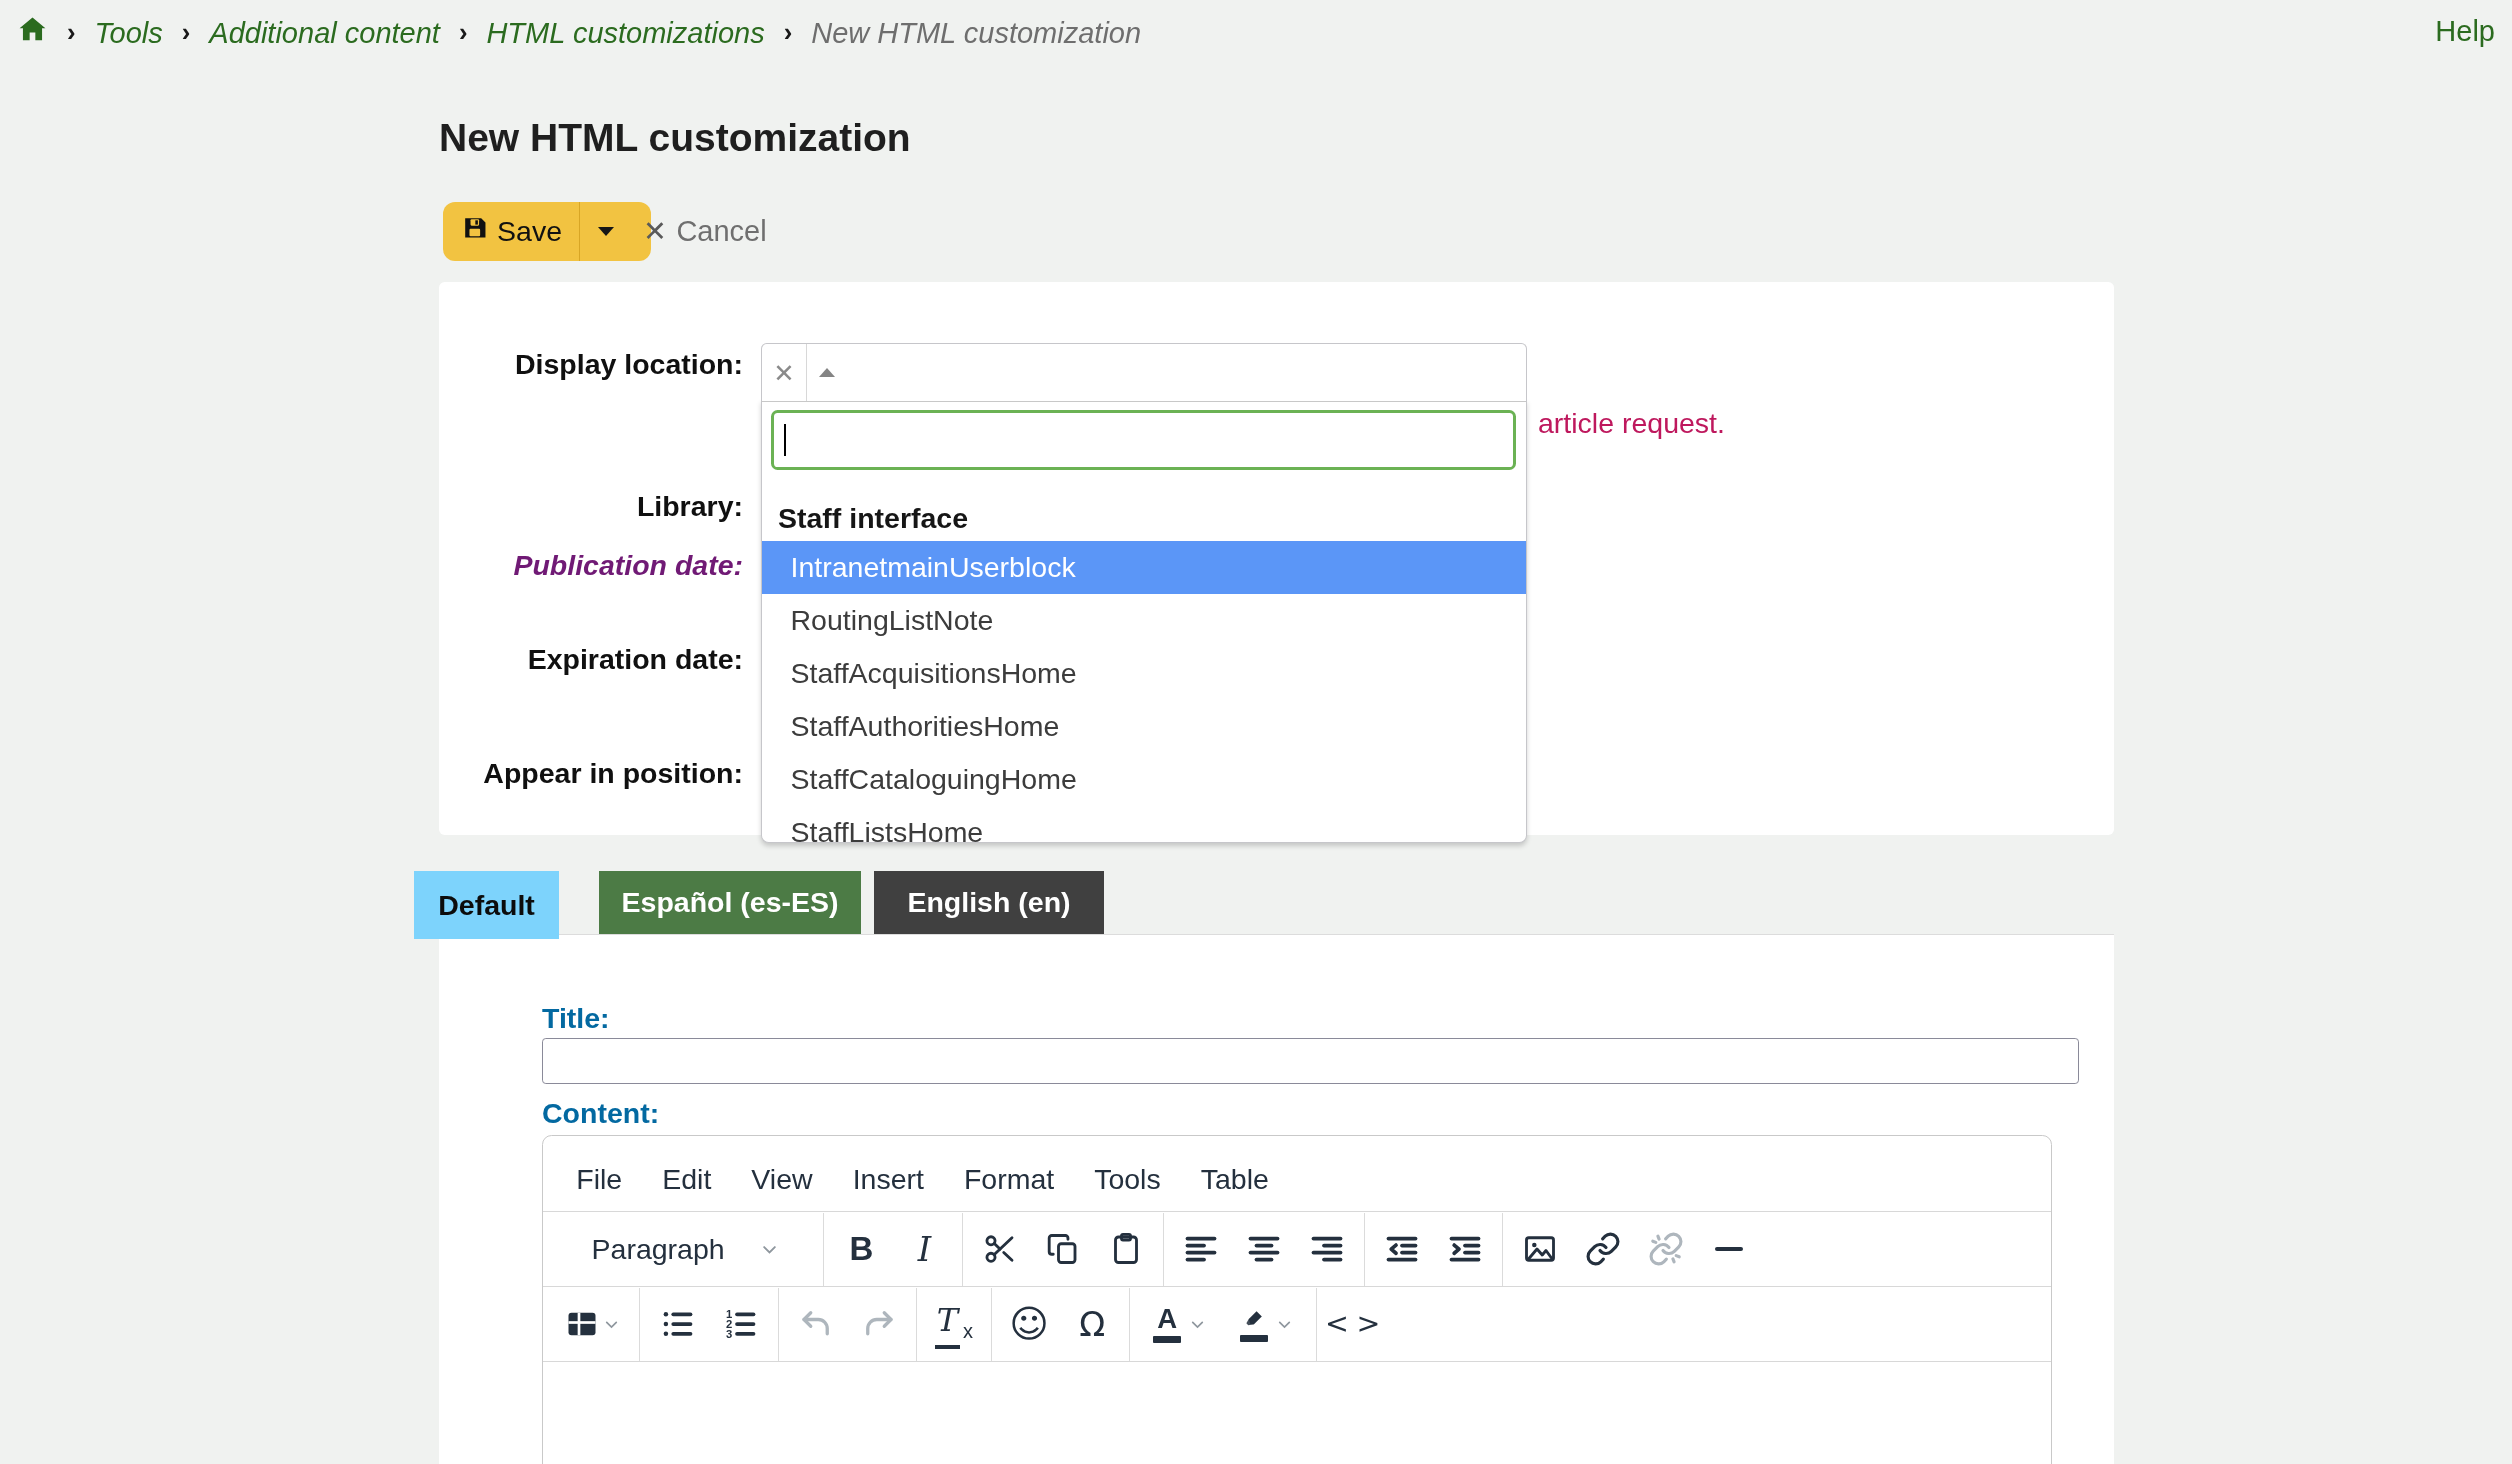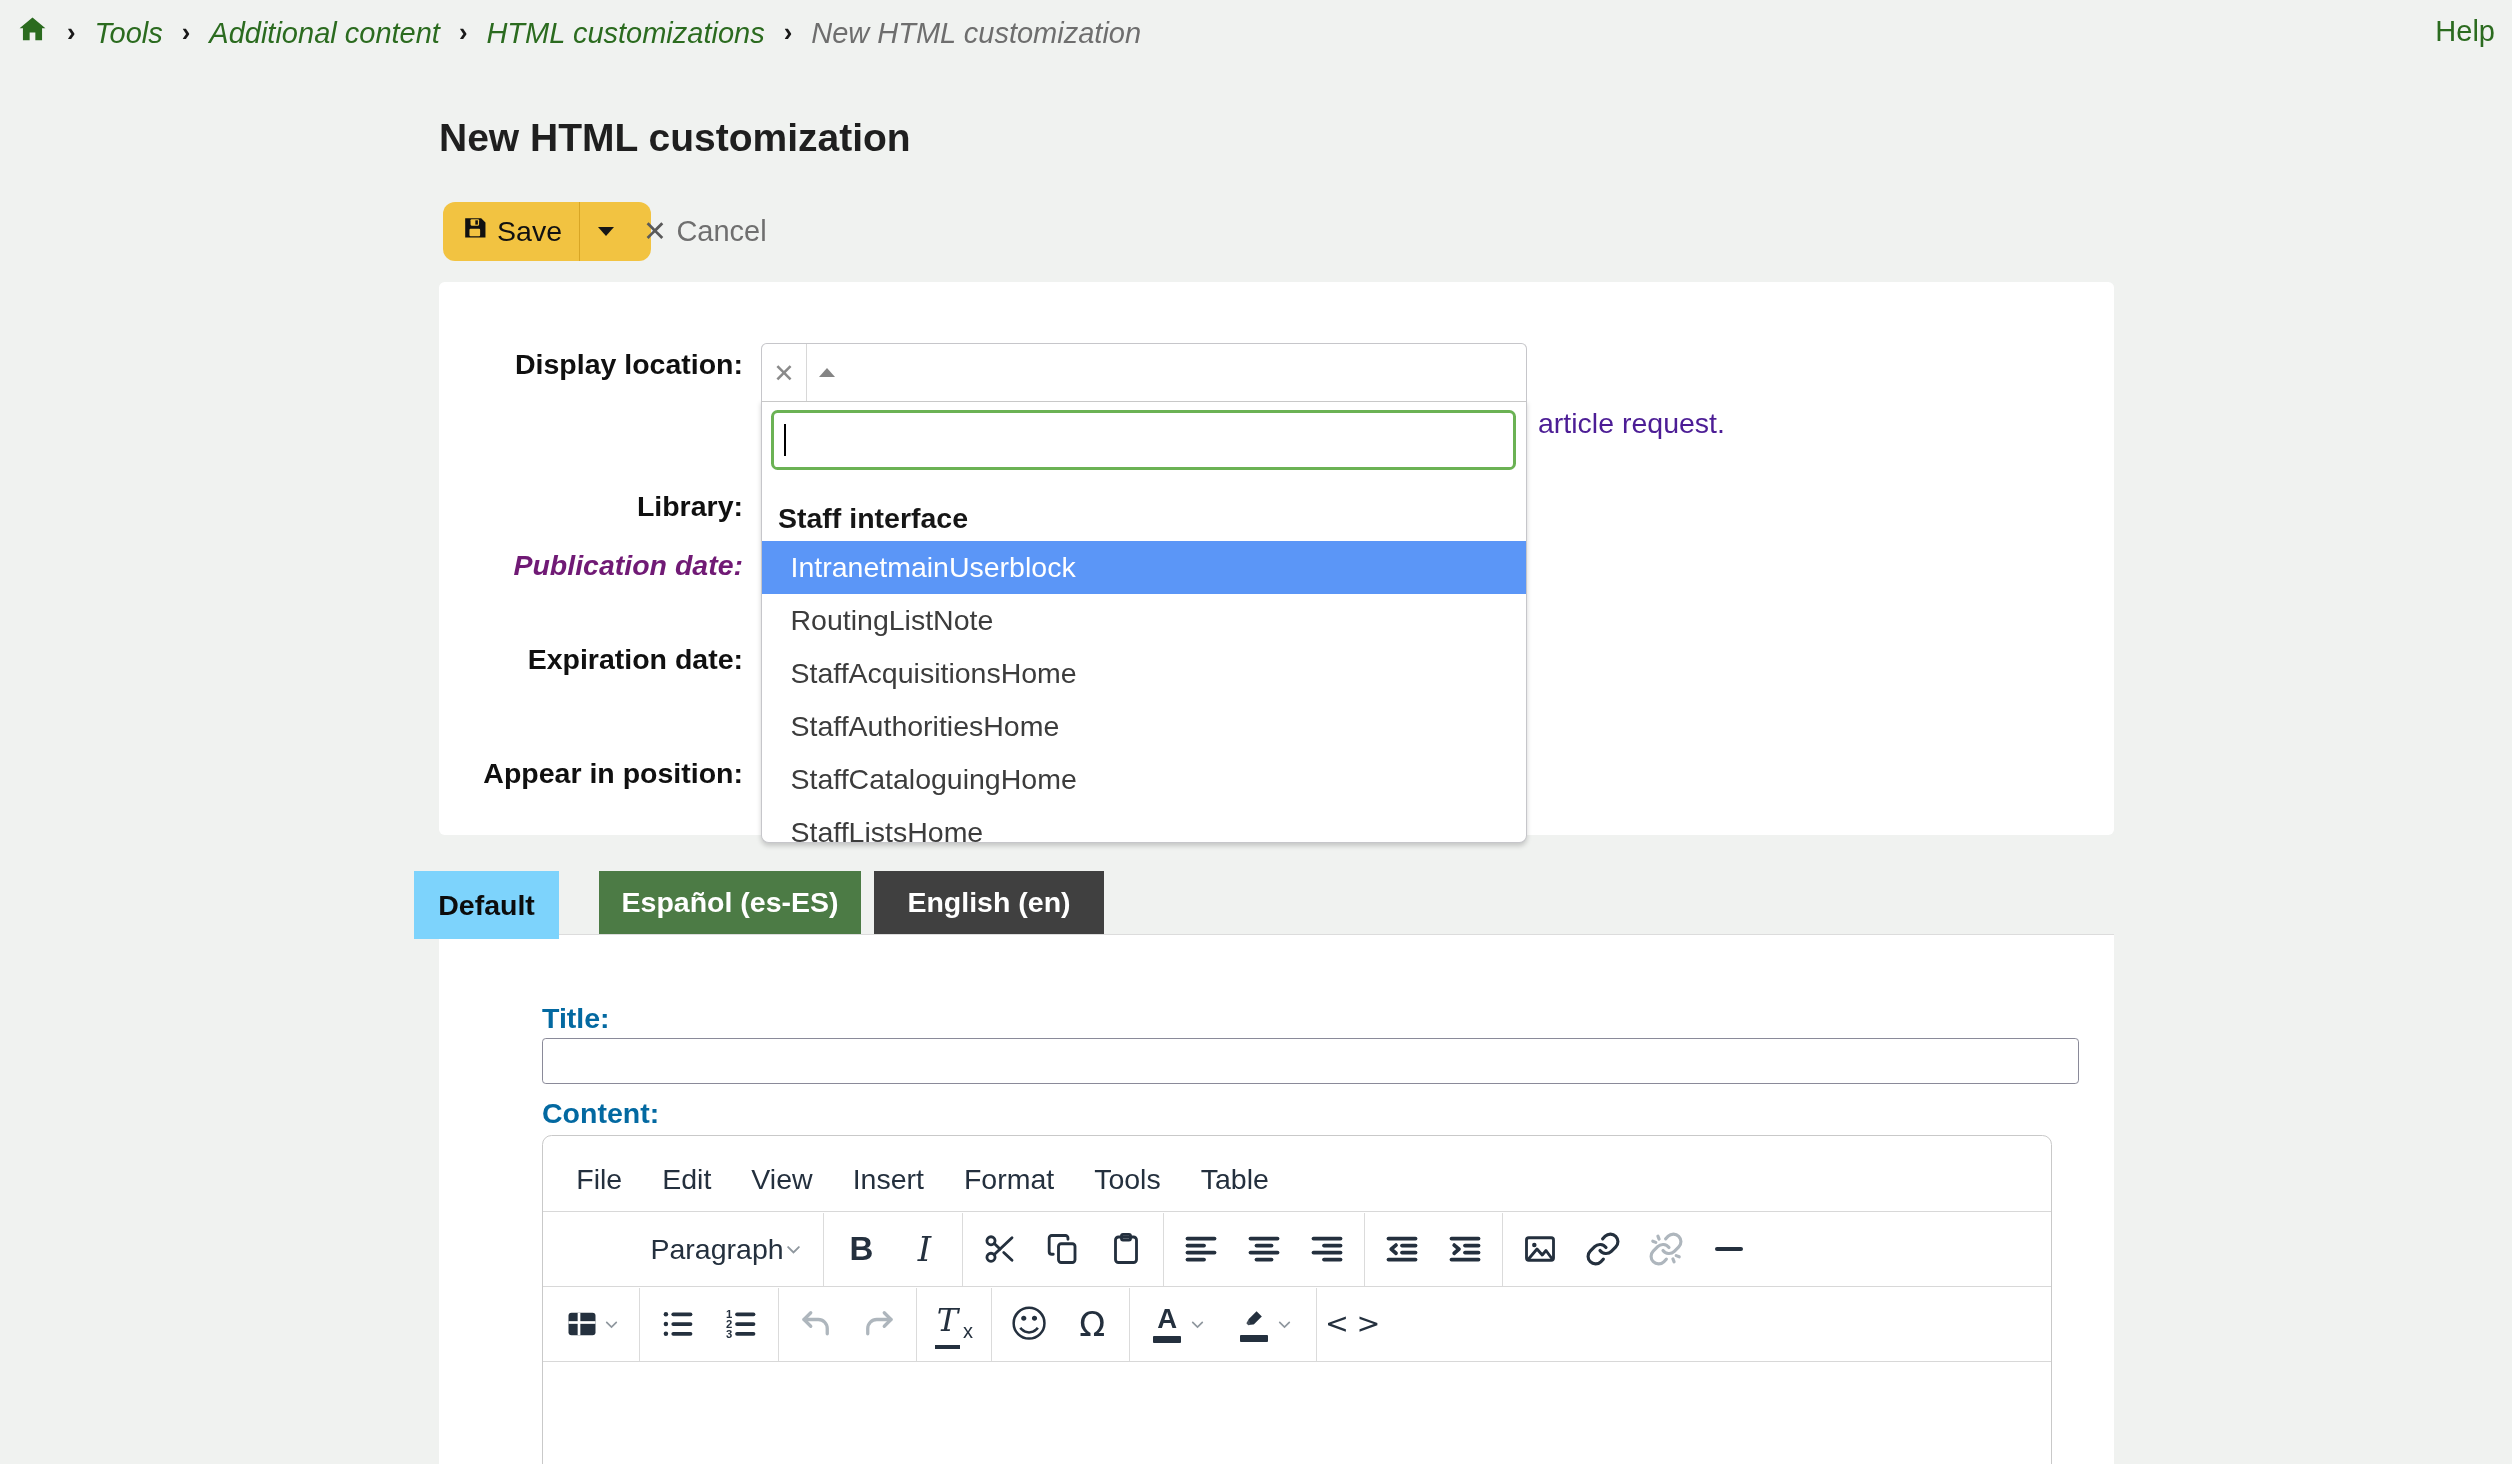--- a/index.html
+++ b/index.html
@@ -23,21 +23,21 @@
   .save-caret-seg{width:51px;display:flex;align-items:center;justify-content:center;border-left:0.9px solid #D8A625;}
   .caret-down{width:0;height:0;border-left:8.5px solid transparent;border-right:8.5px solid transparent;border-top:9.5px solid #161616;}
   .cancel-btn{position:absolute;left:643px;top:202px;height:59px;display:flex;align-items:center;gap:9.5px;
               font-size:29px;color:#6f6f6f;cursor:pointer;}
   .cancel-x{color:#5a5a5a;font-family:"DejaVu Sans",sans-serif;font-size:28.5px;}
 
   
   .form-panel{position:absolute;left:439px;top:282px;width:1675px;height:553px;background:#fff;border-radius:5.7px;}
   .fl{position:absolute;left:364px;width:379px;text-align:right;font-size:28.5px;font-weight:700;color:#101010;}
   .fl.required{color:#701a75;font-style:italic;}
-  .hint-fragment{position:absolute;left:1538px;top:407px;font-size:28.5px;color:#4c1d95;}
+  .hint-fragment{position:absolute;left:1538px;top:407px;font-size:28.5px;color:#be185d;}
 
   
   .s2-box{position:absolute;left:761px;top:343px;width:766px;height:58px;background:#fff;border:0.9px solid #C6C6CA;
           border-bottom:none;border-radius:5.7px 5.7px 0 0;display:flex;align-items:center;z-index:20;cursor:pointer;box-sizing:border-box;}
   .s2-value{flex:1;padding-left:16px;font-size:28.5px;color:#444;white-space:nowrap;overflow:hidden;}
   .s2-clear{width:44px;text-align:center;font-family:"DejaVu Sans",sans-serif;font-size:25.6px;font-weight:700;color:#8a8a8a;cursor:pointer;}
   .s2-arrow-zone{width:40px;align-self:stretch;display:flex;align-items:center;justify-content:center;border-left:0.9px solid #D8D8D8;}
   .tri-up{width:0;height:0;border-left:8.5px solid transparent;border-right:8.5px solid transparent;border-bottom:9.5px solid #848484;}
   .s2-drop{position:absolute;left:761px;top:401px;width:766px;height:442px;background:#fff;border:0.9px solid #C6C6CA;border-top:0.9px solid #C8C8C8;
            border-radius:0 0 7.6px 7.6px;box-shadow:0 2.8px 5.7px rgba(0,0,0,.18);z-index:19;overflow:hidden;box-sizing:border-box;}
@@ -64,22 +64,22 @@
 
   
   .editor{position:absolute;left:542px;top:1135px;width:1510px;height:398px;background:#fff;border:1.9px solid #C9C9C9;
           border-radius:9.5px 9.5px 0 0;box-sizing:border-box;display:flex;flex-direction:column;overflow:hidden;}
   .menubar{height:75px;display:flex;align-items:center;padding-left:13.3px;border-bottom:0.9px solid #D8D8D8;flex:none;}
   .menu-item{font-size:28.5px;color:#24303E;padding:0 20px;cursor:pointer;margin-top:12px;}
   .tb{height:74px;display:flex;align-items:center;padding-left:7.6px;border-bottom:0.9px solid #D8D8D8;flex:none;}
   .tb-divider{width:0.9px;height:73px;background:#DBDBDB;margin:0 5.7px;flex:none;}
   .tbtn{width:63px;height:68px;display:flex;align-items:center;justify-content:center;cursor:pointer;flex:none;position:relative;}
   .tbtn svg{display:block;}
-  .para-select{width:235px;height:68px;display:flex;align-items:center;justify-content:flex-end;
-               padding:0 15px 0 17px;cursor:pointer;flex:none;}
+  .para-select{width:235px;height:68px;display:flex;align-items:center;justify-content:center;
+               padding:0 15px 0 17px;cursor:pointer;flex:none;gap:35px;}
   .para-label{font-size:28.5px;color:#24303E;}
   .glyph{font-family:"DejaVu Sans",sans-serif;color:#24303E;line-height:1;}
   .glyph-b{font-family:"Liberation Sans",sans-serif;font-weight:700;font-size:33px;color:#24303E;}
   .glyph-i{font-family:"DejaVu Serif",serif;font-style:italic;font-size:34px;color:#24303E;}
   .glyph-code{font-size:28.5px;letter-spacing:7.6px;color:#24303E;font-weight:500;padding-left:5.7px;}
   .stack{display:flex;flex-direction:column;align-items:center;gap:3.8px;}
   .stack .bar{width:28.5px;height:6.6px;background:#24303E;border-radius:0.9px;}
   .fore-a{font-size:27.5px;font-weight:600;color:#24303E;line-height:1;}
   .tx-wrap{position:relative;width:38px;height:42px;}
   .tx-t{position:absolute;left:1.9px;top:-1.9px;font-family:"DejaVu Serif",serif;font-style:italic;font-size:32px;color:#24303E;}

